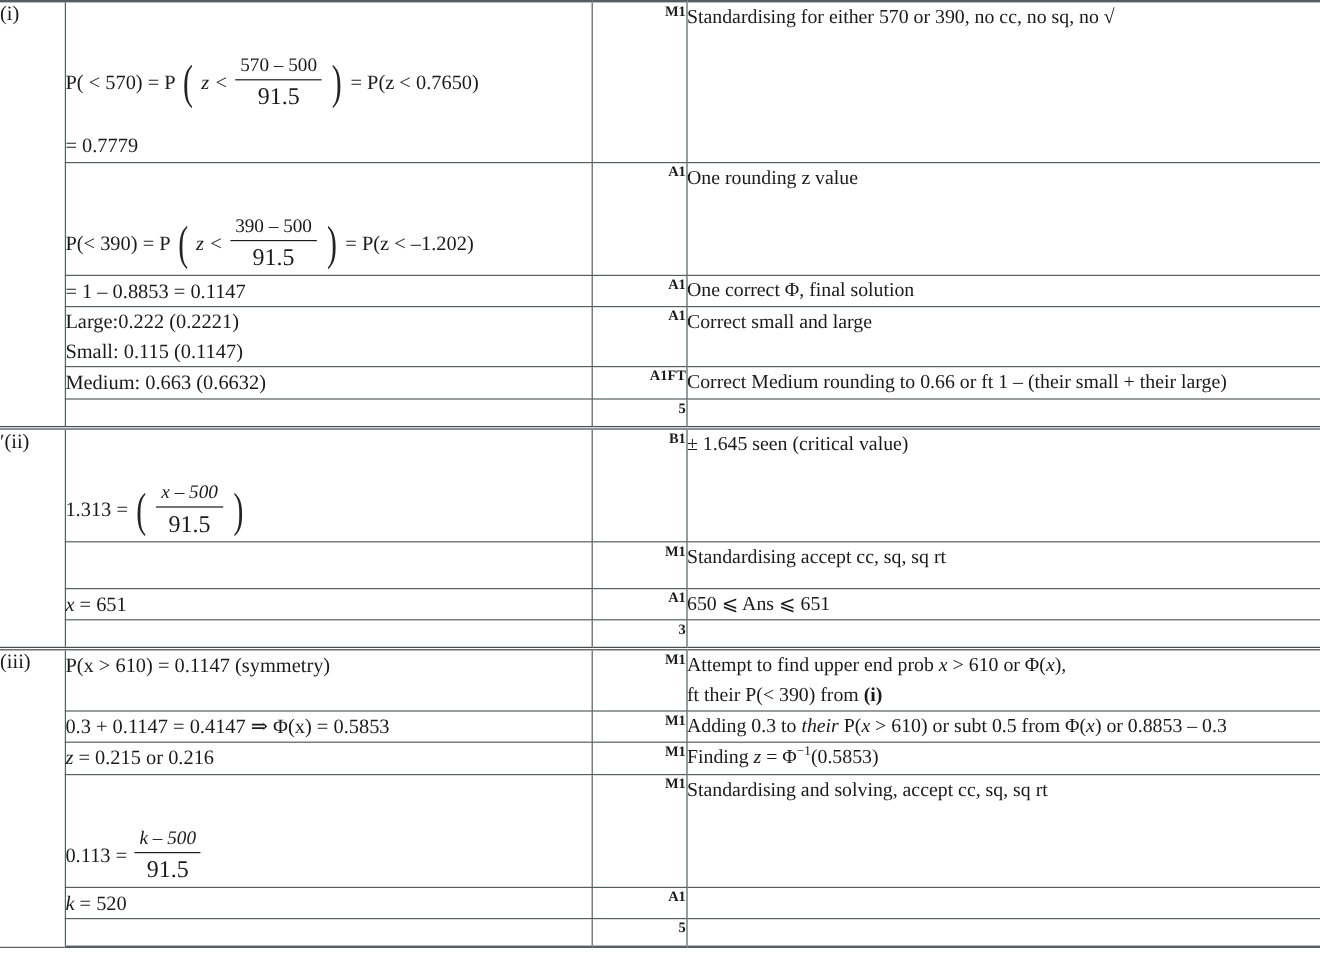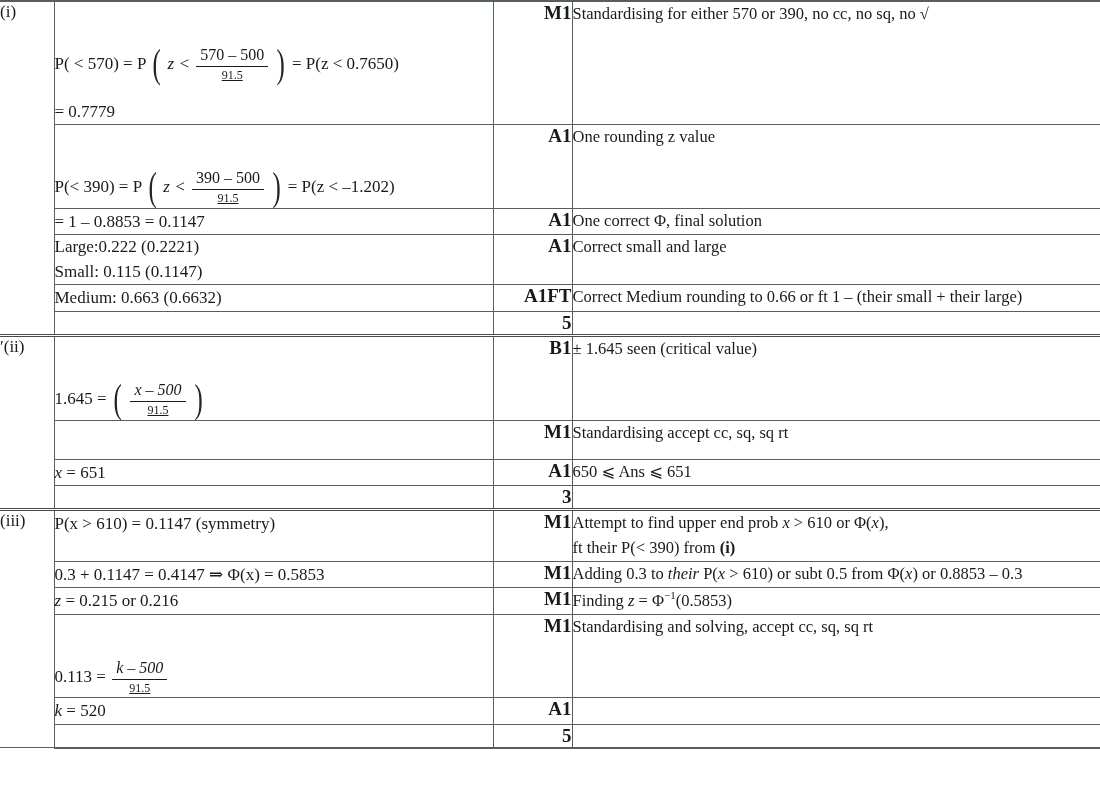--- a/index.html
+++ b/index.html
@@ -37,21 +37,21 @@
     white-space:nowrap;
     overflow:hidden;
   }
   .work{
     padding:9px 8px 8px 12px;
     font-size:17px;
     line-height:1.5;
   }
   .mark{
     padding:9px 10px 8px 6px;
-    font-size:19px;
+    font-size:12px;
     font-weight:bold;
     text-align:right;
     white-space:nowrap;
   }
   .note{
     padding:9px 8px 8px 9px;
     font-size:16.5px;
     line-height:1.45;
     border-right:none !important;
     margin-top:30px;
@@ -80,24 +80,23 @@
     display:block;
     padding:0 4px 1px 4px;
     border-bottom:1px solid #1a1a1a;
     font-size:16px;
     line-height:1.25;
     white-space:nowrap;
   }
   .frac .den{
     display:block;
     padding:1px 4px 0 4px;
-    font-size:12px;
+    font-size:20px;
     line-height:1.3;
     white-space:nowrap;
-    text-decoration:underline;
   }
   .paren{
     display:inline-block;
     vertical-align:middle;
     font-size:40px;
     line-height:0.72;
     font-weight:300;
     transform:scaleX(0.62);
     position:relative;
     top:-1px;
@@ -186,21 +185,21 @@
   <tr>
     <td class="work" style="height:22px"></td>
     <td class="mark">5</td>
     <td class="note"></td>
   </tr>
 
   <tr class="sec-start">
     <td class="lab" rowspan="4">′(ii)</td>
     <td class="work" style="height:58px">
       <div class="eqline">
-        <span>1.645 =</span>
+        <span>1.313 =</span>
         <span class="paren">(</span>
         <span class="frac">
           <span class="num mi">x – 500</span>
           <span class="den">91.5</span>
         </span>
         <span class="paren">)</span>
       </div>
     </td>
     <td class="mark">B1</td>
     <td class="note">± 1.645 seen (critical value)</td>

